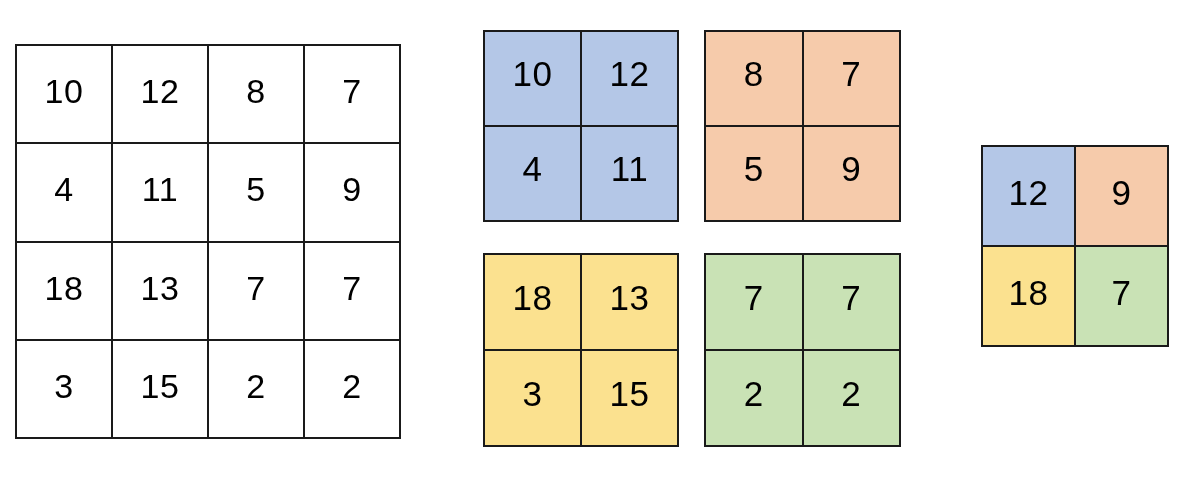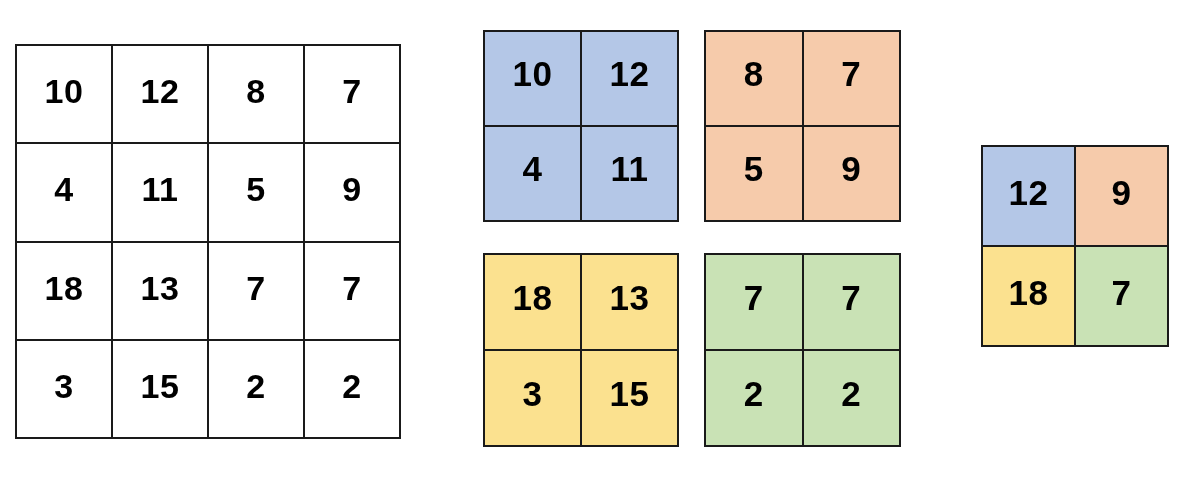--- a/index.html
+++ b/index.html
@@ -34,21 +34,21 @@
   }
   .cell {
     box-sizing: border-box;
     display: flex;
     align-items: center;
     justify-content: center;
     background: #ffffff;
     color: #000000;
     font-size: 35px;
     line-height: 1;
-    font-weight: 700;
+    font-weight: 400;
     letter-spacing: 0.5px;
     padding-bottom: 10px;
   }
 
   
   #input-matrix {
     left: 15px;
     top: 44px;
     width: 386px;
     height: 395px;

